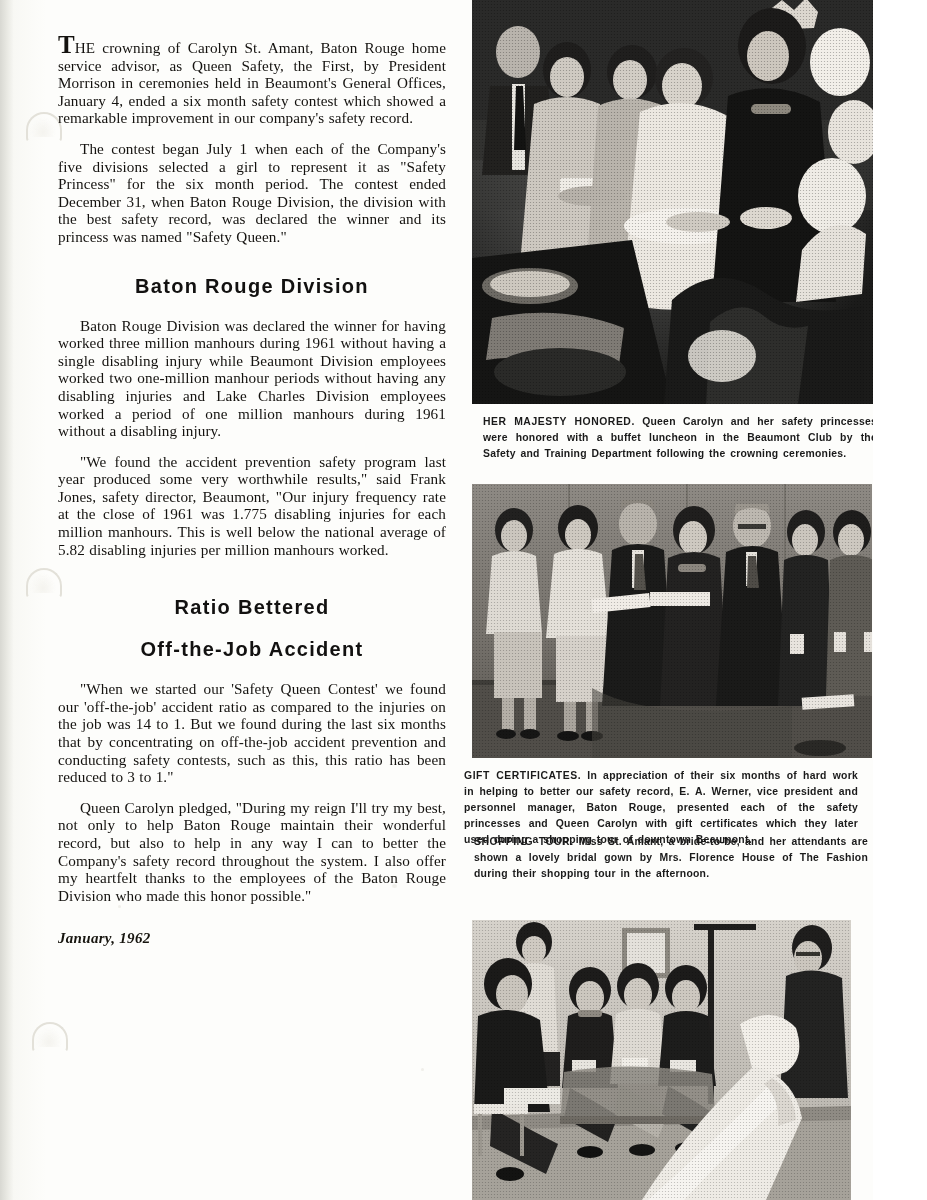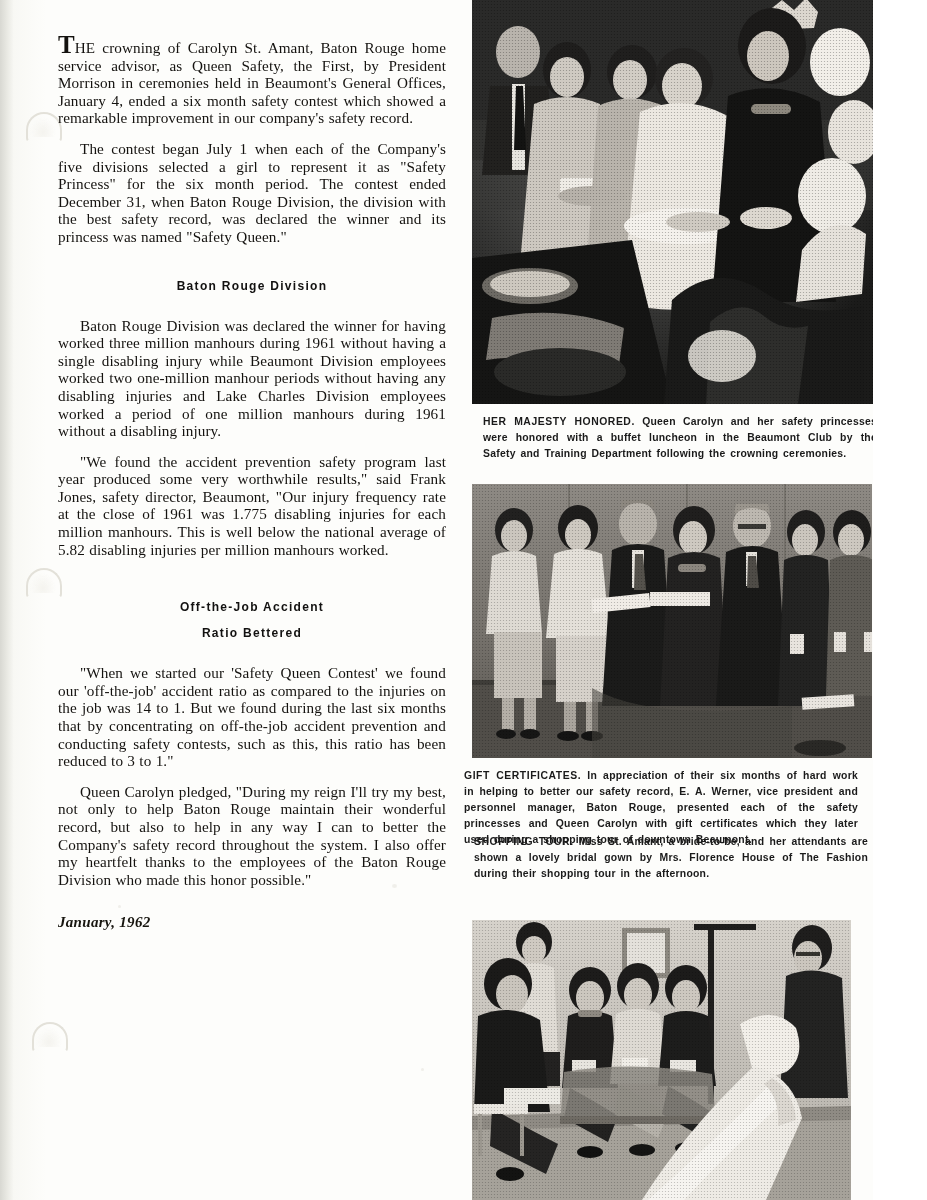--- a/index.html
+++ b/index.html
@@ -79,24 +79,24 @@
     line-height: 17px;
     font-weight: 700;
     vertical-align: baseline;
     letter-spacing: 0;
   }
 
   .subhead {
     text-align: center;
     font-family: "Liberation Sans", "DejaVu Sans", sans-serif;
     font-weight: 700;
-    font-size: 12px;
+    font-size: 20px;
     letter-spacing: 1.3px;
     color: #121110;
-    margin: 0;
+    margin: 16px;
     line-height: 26px;
   }
   .subhead-block { margin: 27px 0 18px 0; }
   .subhead-block.second { margin: 36px 0 18px 0; }
 
   .footer-date {
     margin-top: 26px;
     font-size: 15px;
     font-weight: 700;
     font-style: italic;
@@ -154,22 +154,22 @@
 
     <div class="subhead-block">
       <div class="subhead">Baton Rouge Division</div>
     </div>
 
     <p class="para">Baton Rouge Division was declared the winner for having worked three million manhours during 1961 without having a single disabling injury while Beaumont Division employees worked two one-million manhour periods without having any disabling injuries and Lake Charles Division employees worked a period of one million manhours during 1961 without a disabling injury.</p>
 
     <p class="para">"We found the accident prevention safety program last year produced some very worthwhile results," said Frank Jones, safety director, Beaumont, "Our injury frequency rate at the close of 1961 was 1.775 disabling injuries for each million manhours. This is well below the national average of 5.82 disabling injuries per million manhours worked.</p>
 
     <div class="subhead-block second">
+      <div class="subhead">Ratio Bettered</div>
       <div class="subhead">Off-the-Job Accident</div>
-      <div class="subhead">Ratio Bettered</div>
     </div>
 
     <p class="para">"When we started our 'Safety Queen Contest' we found our 'off-the-job' accident ratio as compared to the injuries on the job was 14 to 1. But we found during the last six months that by concentrating on off-the-job accident prevention and conducting safety contests, such as this, this ratio has been reduced to 3 to 1."</p>
 
 
     <p class="para">Queen Carolyn pledged, "During my reign I'll try my best, not only to help Baton Rouge maintain their wonderful record, but also to help in any way I can to better the Company's safety record throughout the system. I also offer my heartfelt thanks to the employees of the Baton Rouge Division who made this honor possible."</p>
 
     <div class="footer-date">January, 1962</div>
   </div>
 

